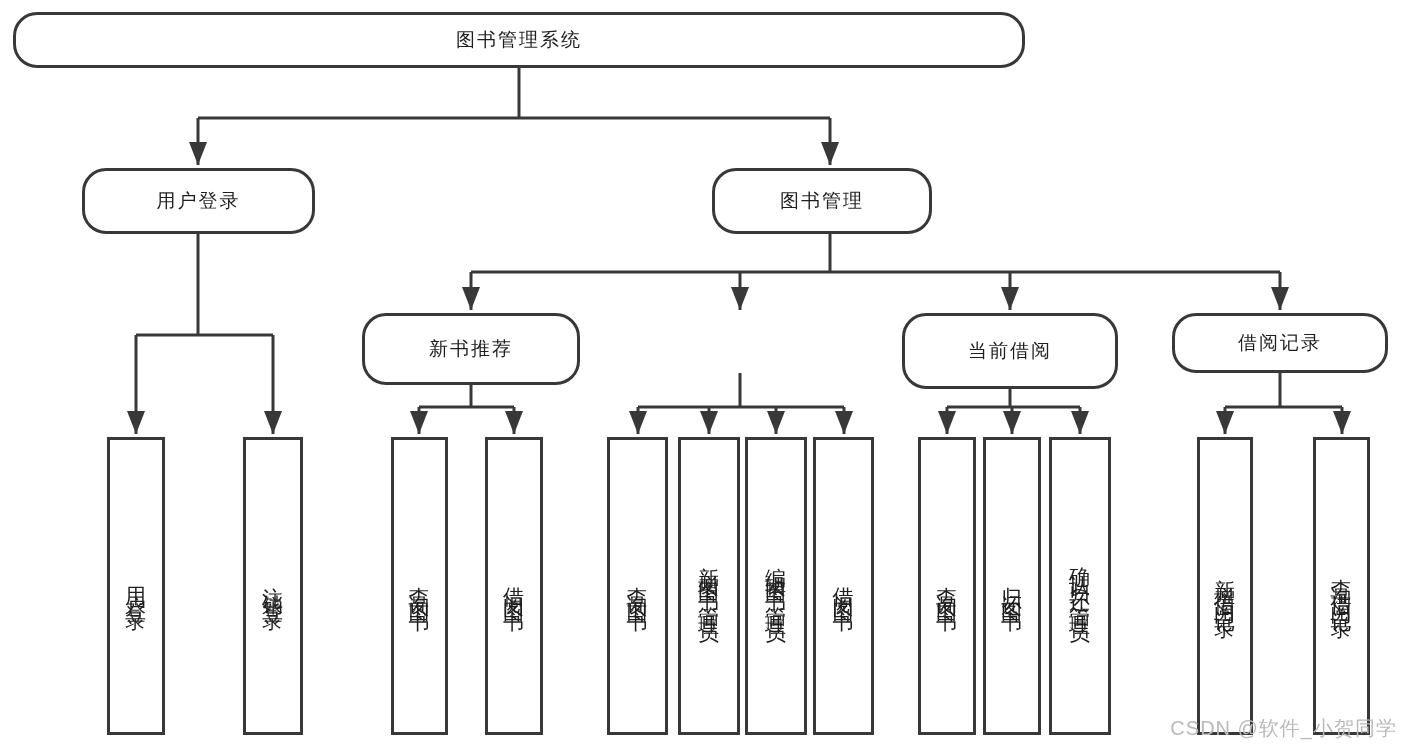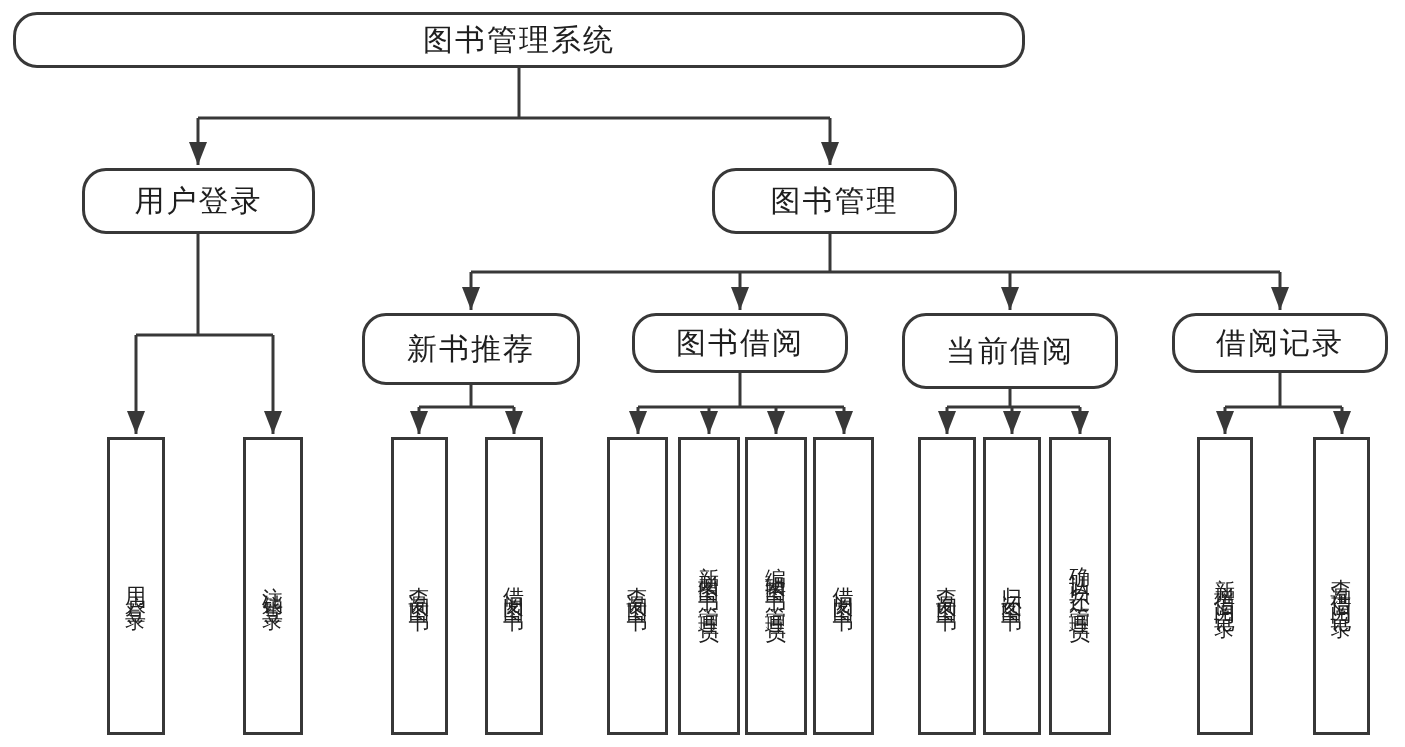--- a/index.html
+++ b/index.html
@@ -24,35 +24,35 @@
 
   .node {
     position: absolute;
     border: 3px solid var(--line);
     background: var(--background);
     display: flex;
     align-items: center;
     justify-content: center;
     color: var(--text);
   }
-  .hnode { font-size: 30px; letter-spacing: 2px; white-space: nowrap; border-radius: 24px; }
+  .hnode { font-size: 19px; letter-spacing: 2px; white-space: nowrap; border-radius: 24px; }
   .vnode span {
     writing-mode: vertical-rl;
     text-orientation: mixed;
     font-size: 21px;
     letter-spacing: 8px;
     line-height: 1;
     white-space: nowrap;
     color: var(--text);
   }
   
   .n-root   { left: 13px;  top: 12px;  width: 1012px; height: 56px; }
   
   .n-l2a    { left: 82px;  top: 168px; width: 233px;  height: 66px; }
-  .n-l2b    { left: 712px; top: 168px; width: 245px;  height: 66px; }
+  .n-l2b    { left: 712px; top: 168px; width: 220px;  height: 66px; }
   
   .n-l3a    { left: 362px;  top: 313px; width: 218px; height: 72px; }
   .n-l3b    { left: 632px;  top: 313px; width: 216px; height: 60px; }
   .n-l3c    { left: 902px;  top: 313px; width: 216px; height: 76px; }
   .n-l3d    { left: 1172px; top: 313px; width: 216px; height: 60px; }
   
   .vnode    { top: 437px; height: 298px; }
   .n-g1a { left: 107px;  width: 58px; }
   .n-g1b { left: 243px;  width: 60px; }
   .n-g2a { left: 391px;  width: 57px; }
@@ -137,23 +137,20 @@
   <div class="node hnode n-l2a">
     <span>用户登录</span>
   </div>
   <div class="node hnode n-l2b">
     <span>图书管理</span>
   </div>
 
   <div class="node hnode n-l3a">
     <span>新书推荐</span>
   </div>
-  <div class="node hnode n-l3b">
-    <span>图书借阅</span>
-  </div>
   <div class="node hnode n-l3c">
     <span>当前借阅</span>
   </div>
   <div class="node hnode n-l3d">
     <span>借阅记录</span>
   </div>
 
   <div class="node vnode n-g1a">
     <span>用户登录</span>
   </div>
@@ -191,13 +188,14 @@
     <span>确认归还（管理员）</span>
   </div>
 
   <div class="node vnode n-g5a">
     <span>新增借阅记录</span>
   </div>
   <div class="node vnode n-g5b">
     <span>查询借阅记录</span>
   </div>
 
+  <div class="watermark">CSDN @软件_小贺同学</div>
 </div>
 
 </body></html>

